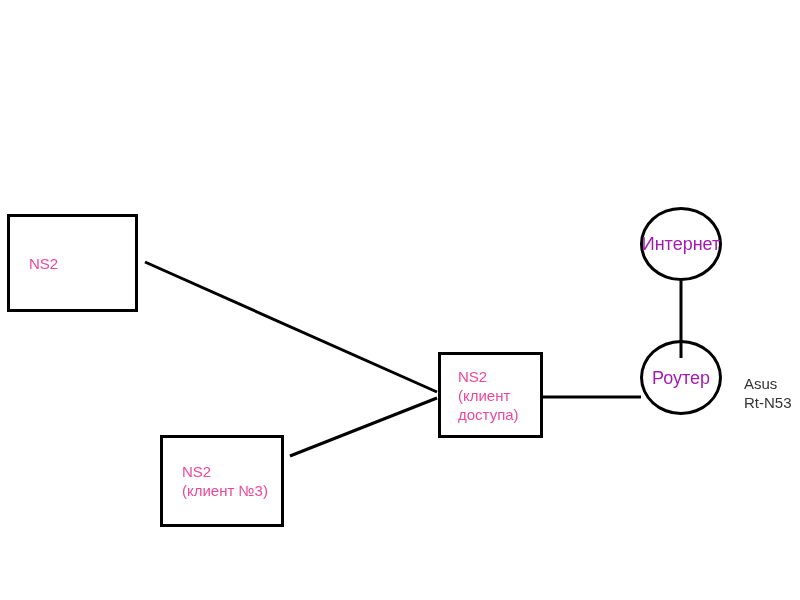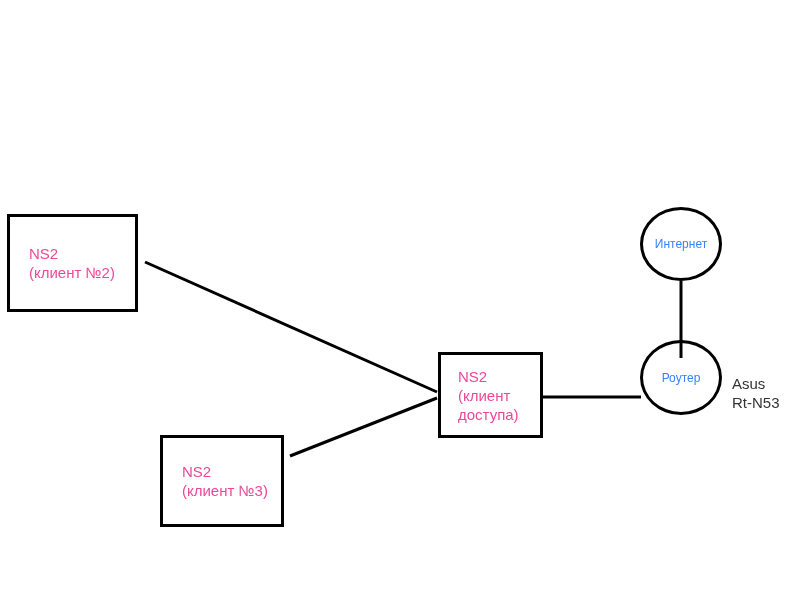--- a/index.html
+++ b/index.html
@@ -46,34 +46,35 @@
     position: absolute;
     box-sizing: border-box;
     border: 3px solid #000000;
     border-radius: 50%;
     background: transparent;
     display: flex;
     justify-content: center;
     align-items: center;
   }
   .node-circle .node-line {
-    color: #3b82f6;
-    font-size: 12px;
+    color: #a21caf;
+    font-size: 18px;
     line-height: 18px;
     white-space: nowrap;
   }
   .side-label {
     position: absolute;
     color: #333333;
     font-size: 15px;
     line-height: 19px;
   }
   .side-label .node-line {
     display: block;
     white-space: pre;
+    margin-left: 12px;
   }
 
   
   #node-client2 { left: 7px;   top: 214px; width: 131px; height: 98px; }
   #node-client1 { left: 160px; top: 435px; width: 124px; height: 92px; }
   #node-ap      { left: 438px; top: 352px; width: 105px; height: 86px; }
   #node-ap .node-line { padding-left: 17px; }
   #node-internet{ left: 640px; top: 207px; width: 82px;  height: 74px; }
   #node-router  { left: 640px; top: 340px; width: 82px;  height: 75px; text-align: right; }
   #label-router-model { left: 732px; top: 374px; }
@@ -85,21 +86,20 @@
 
   <svg id="edges-layer" viewBox="0 0 800 600" xmlns="http://www.w3.org/2000/svg">
     <line x1="145" y1="262" x2="437" y2="392" stroke="#000000" stroke-width="3" stroke-linecap="butt"></line>
     <line x1="290" y1="456" x2="437" y2="398" stroke="#000000" stroke-width="3" stroke-linecap="butt"></line>
     <line x1="543" y1="397" x2="641" y2="397" stroke="#000000" stroke-width="3" stroke-linecap="butt"></line>
     <line x1="681" y1="281" x2="681" y2="358" stroke="#000000" stroke-width="3" stroke-linecap="butt"></line>
   </svg>
 
   <div class="node-box" id="node-client2">
     <span class="node-line">NS2</span>
-    <span class="node-line">(клиент №2)</span>
   </div>
 
   <div class="node-box" id="node-client1">
     <span class="node-line">NS2</span>
     <span class="node-line">(клиент №3)</span>
   </div>
 
   <div class="node-box" id="node-ap">
     <span class="node-line">NS2</span>
     <span class="node-line">(клиент</span>

